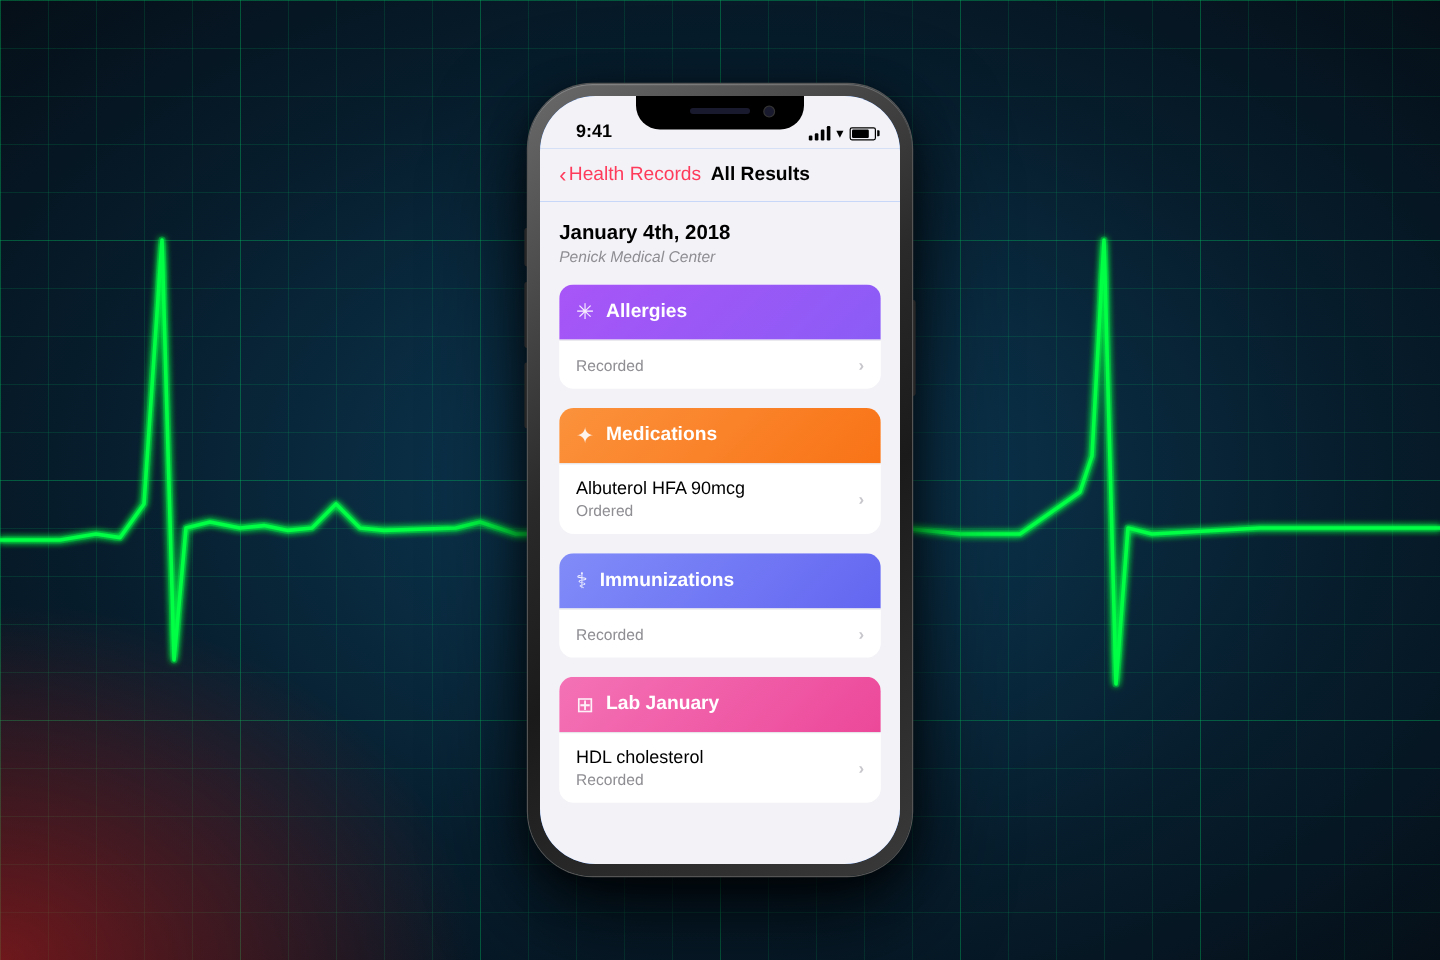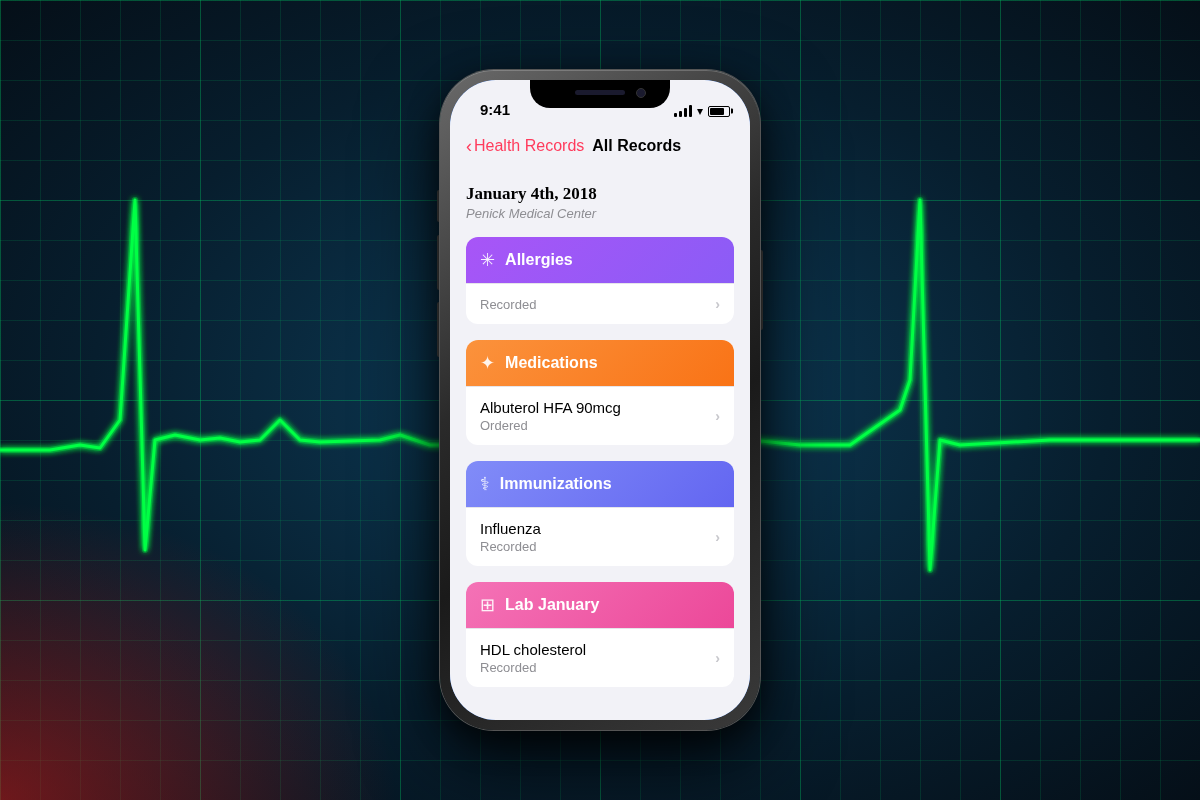--- a/index.html
+++ b/index.html
@@ -262,21 +262,20 @@
       overflow-y: auto;
       padding: 16px 16px 20px;
       background: #f2f2f7;
     }
 
     .record-date {
       font-size: 17px;
       font-weight: 700;
       color: #000;
       margin-bottom: 2px;
-      font-family: Liberation Serif, serif;
     }
 
     .record-facility {
       font-size: 13px;
       color: #8e8e93;
       margin-bottom: 16px;
       font-style: italic;
     }
 
     
@@ -534,21 +533,21 @@
               <div class="battery-fill"></div>
             </div>
           </div>
         </div>
 
         <div class="nav-header">
           <div class="nav-back">
             <span class="nav-back-arrow">‹</span>
             <span class="nav-back-text">Health Records</span>
           </div>
-          <div class="nav-title">All Records</div>
+          <div class="nav-title">All Results</div>
         </div>
 
         <div class="screen-content">
 
           <div class="record-date">January 4th, 2018</div>
           <div class="record-facility">Penick Medical Center</div>
 
           <div class="category-card">
             <div class="category-header allergies">
               <span class="category-icon">✳︎</span>
@@ -576,21 +575,20 @@
             </div>
           </div>
 
           <div class="category-card">
             <div class="category-header immunizations">
               <span class="category-icon">⚕</span>
               <span class="category-title">Immunizations</span>
             </div>
             <div class="category-item">
               <div class="item-info">
-                <div class="item-name">Influenza</div>
                 <div class="item-status">Recorded</div>
               </div>
               <span class="item-chevron">›</span>
             </div>
           </div>
 
           <div class="category-card">
             <div class="category-header lab-results">
               <span class="category-icon">⊞</span>
               <span class="category-title">Lab January</span>

